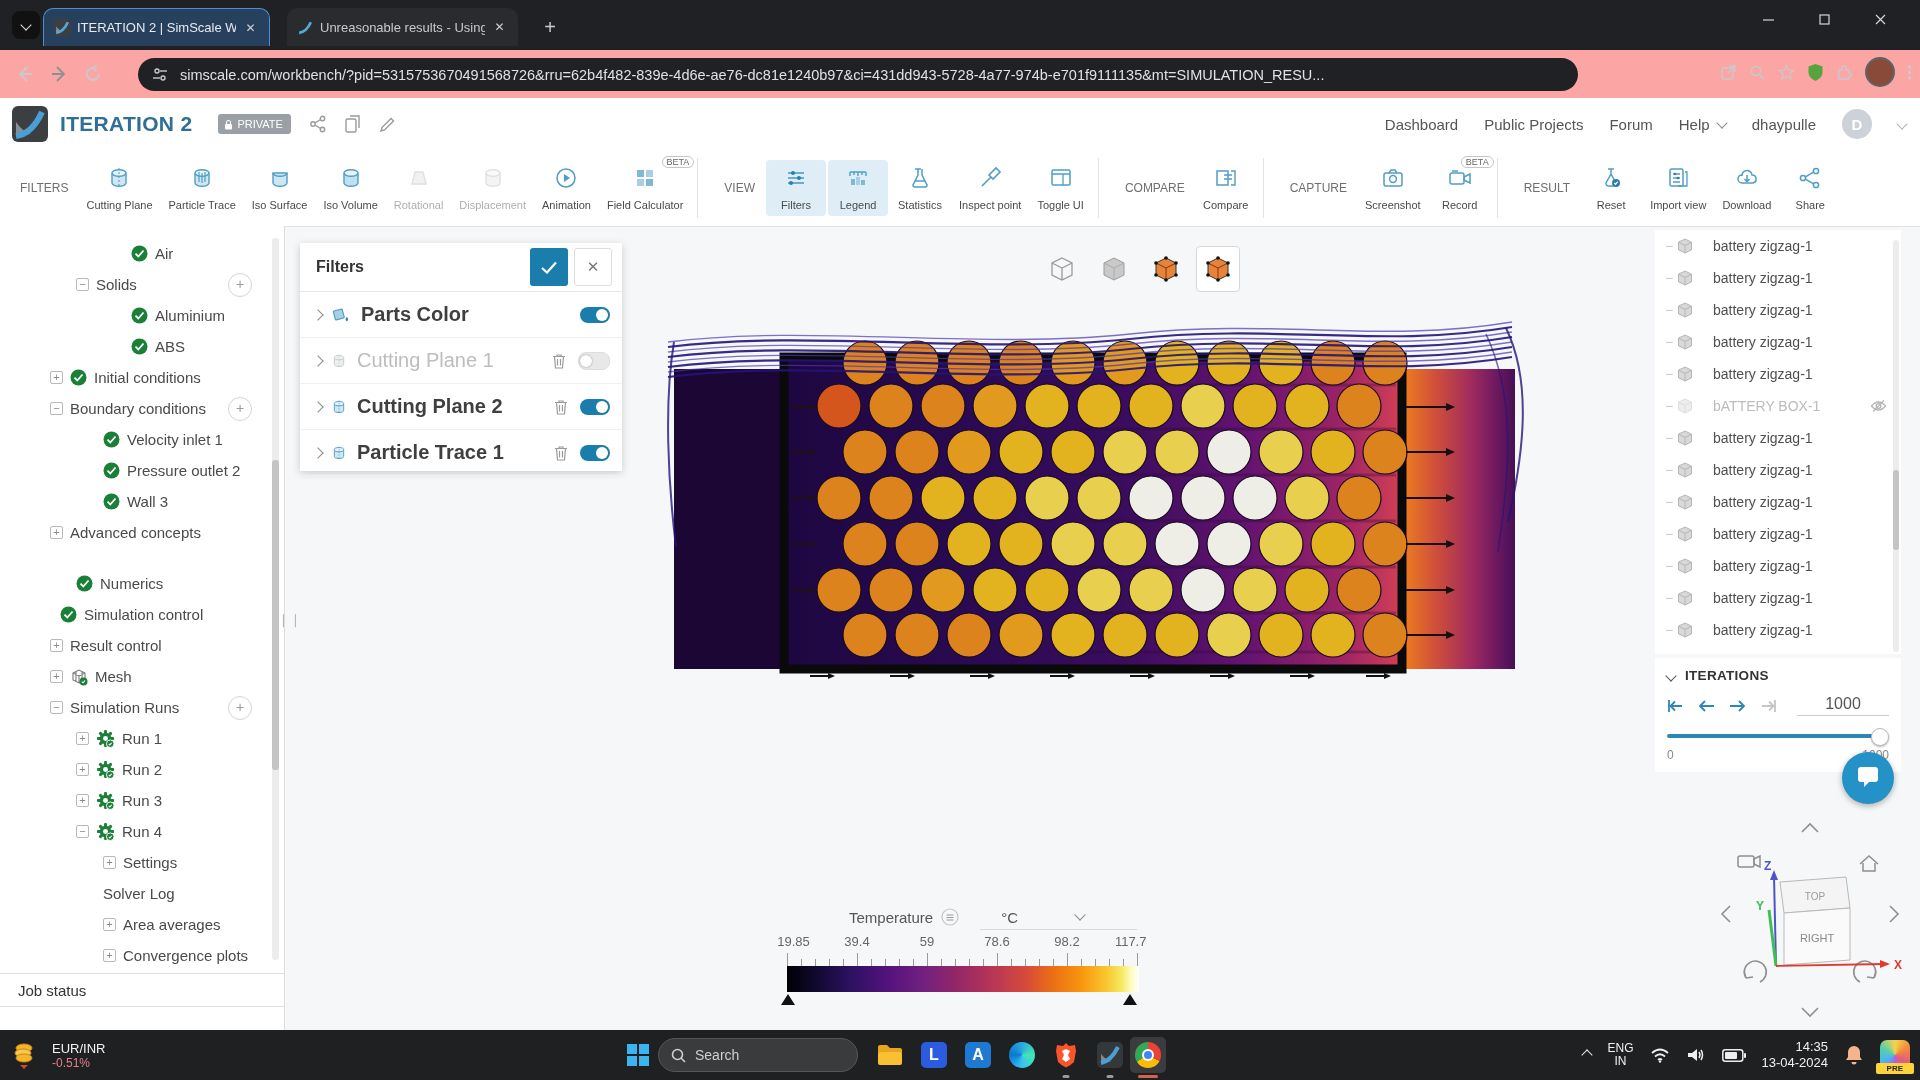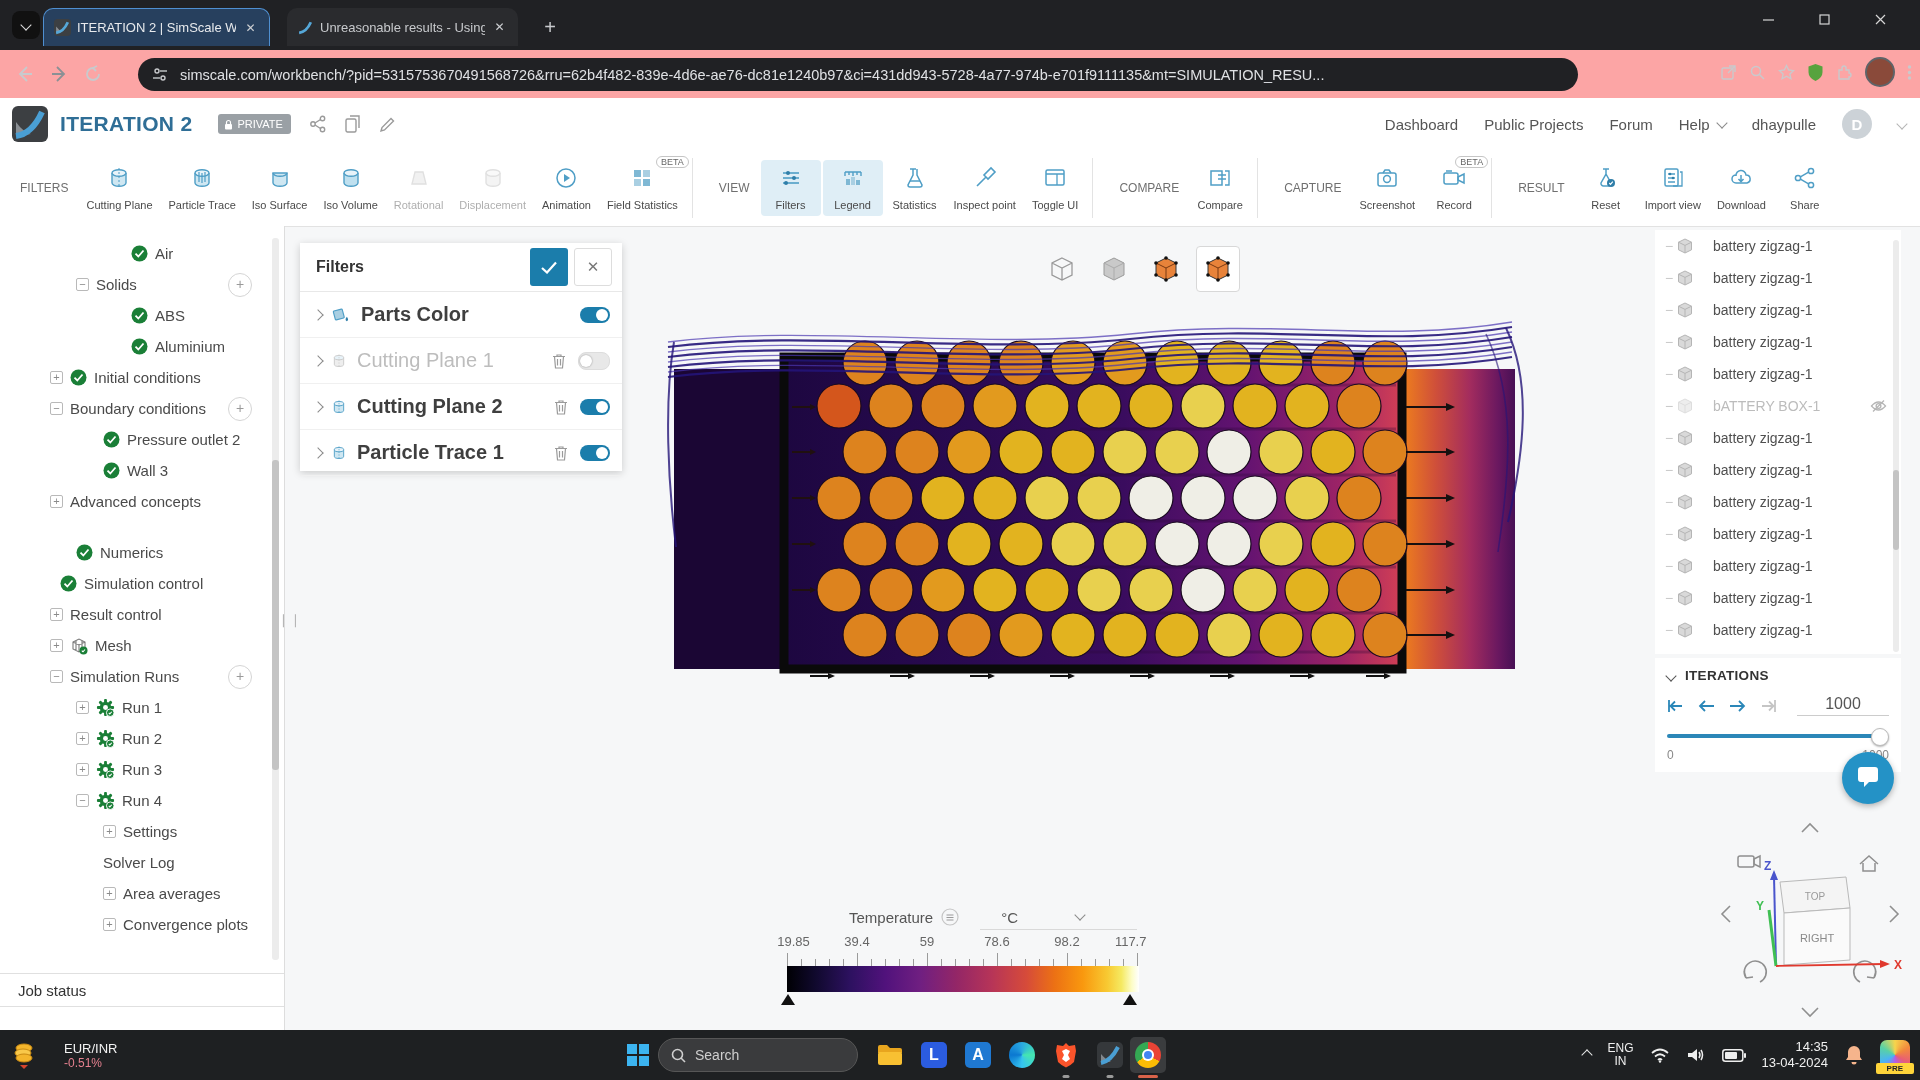--- a/index.html
+++ b/index.html
@@ -106,21 +106,21 @@
   #legendtitle{display:flex;align-items:center;font-size:15px;color:#555;height:24px;}
   #legendticks{position:relative;height:14px;margin-top:22px;}
   #legendticks i{position:absolute;bottom:0;width:1px;background:#9a9a9a;}
   #legendbar{height:26px;background:linear-gradient(to right,#000004,#10092d 8%,#2d1160 18%,#51127c 28%,#701f81 38%,#932667 48%,#b63458 58%,#d64b3a 68%,#ec7114 76%,#f9980e 84%,#f8c932 91%,#f5e961 95%,#fdfdc8 98%,#ffffff);}
   .ticklbl{position:absolute;top:-18px;font-size:13px;color:#666;transform:translateX(-50%);}
   .tri{width:0;height:0;border-left:7px solid transparent;border-right:7px solid transparent;border-bottom:11px solid #111;position:absolute;top:2px;}
   
   #navwidget{left:1702px;top:818px;width:212px;height:204px;color:#8f8f8f;}
   
   #taskbar{left:0;top:1030px;width:1920px;height:50px;background:#1e2022;display:flex;align-items:center;}
-  #ticker{display:flex;align-items:center;gap:24px;margin-left:10px;width:150px;}
+  #ticker{display:flex;align-items:center;gap:12px;margin-left:10px;width:150px;}
   #ticker .t1{color:#f2f2f2;font-size:13px;}
   #ticker .t2{color:#e5808f;font-size:12px;}
   #searchpill{position:absolute;left:658px;top:8px;width:200px;height:34px;border-radius:17px;background:#3a3b3d;
     border:1px solid #565656;display:flex;align-items:center;color:#cfcfcf;font-size:14px;gap:9px;padding-left:12px;box-sizing:border-box;}
   .tbicon{position:absolute;top:7px;width:36px;height:36px;display:flex;align-items:center;justify-content:center;border-radius:5px;}
   .rundot{position:absolute;bottom:-5px;left:50%;transform:translateX(-50%);width:7px;height:3px;border-radius:2px;background:#9a9a9a;}
   .tile{width:26px;height:26px;border-radius:5px;color:#fff;font-weight:bold;font-size:16px;display:flex;align-items:center;justify-content:center;}
   #tray{position:absolute;right:0;top:0;height:50px;display:flex;align-items:center;gap:16px;padding-right:10px;color:#eee;}
   #langsel{font-size:12px;text-align:center;line-height:13px;color:#f0f0f0;}
   #clock{font-size:13px;text-align:right;line-height:16px;color:#f0f0f0;}
@@ -316,21 +316,21 @@
             </svg></span>
           <span class="lbl">Animation</span>
         </div>
         <div class="tbbtn">
           <span><svg width="24" height="24" viewBox="0 0 24 24">
               <rect x="4" y="4" width="7" height="7" fill="#7fb8d4"></rect>
               <rect x="13" y="4" width="7" height="7" fill="#a9cfe2"></rect>
               <rect x="4" y="13" width="7" height="7" fill="#a9cfe2"></rect>
               <rect x="13" y="13" width="7" height="7" fill="#7fb8d4"></rect>
             </svg></span>
-          <span class="lbl">Field Statistics</span>
+          <span class="lbl">Field Calculator</span>
           <span class="beta">BETA</span>
         </div>
       </div>
       <div class="tbdivider"></div>
       <div class="tbgroup">
         <span class="tbglabel">VIEW</span>
         <div class="tbbtn sel">
           <span><svg width="24" height="24" viewBox="0 0 24 24">
               <line x1="4" y1="7" x2="20" y2="7" stroke="#4f9ec6" stroke-width="1.6"></line>
               <circle cx="9" cy="7" r="2" fill="#2f7ea8"></circle>
@@ -459,45 +459,54 @@
           <span>Solids</span>
           <span class="pluscircle">+</span>
         </div>
         <div class="trow" style="padding-left: 131px;">
           <span class="tico">
             <svg width="17" height="17" viewBox="0 0 17 17">
               <circle cx="8.5" cy="8.5" r="8" fill="#1a7f37"></circle>
               <path d="M4.5,8.7 L7.3,11.5 L12.5,5.5" stroke="#fff" stroke-width="1.8" fill="none"></path>
             </svg>
           </span>
-          <span>ABS</span>
+          <span>Aluminium</span>
         </div>
         <div class="trow" style="padding-left: 131px;">
           <span class="tico">
             <svg width="17" height="17" viewBox="0 0 17 17">
               <circle cx="8.5" cy="8.5" r="8" fill="#1a7f37"></circle>
               <path d="M4.5,8.7 L7.3,11.5 L12.5,5.5" stroke="#fff" stroke-width="1.8" fill="none"></path>
             </svg>
           </span>
-          <span>Aluminium</span>
+          <span>ABS</span>
         </div>
         <div class="trow" style="padding-left: 50px;">
           <span class="expander">+</span>
           <span class="tico">
             <svg width="17" height="17" viewBox="0 0 17 17">
               <circle cx="8.5" cy="8.5" r="8" fill="#1a7f37"></circle>
               <path d="M4.5,8.7 L7.3,11.5 L12.5,5.5" stroke="#fff" stroke-width="1.8" fill="none"></path>
             </svg>
           </span>
           <span>Initial conditions</span>
         </div>
         <div class="trow" style="padding-left: 50px;">
           <span class="expander">−</span>
           <span>Boundary conditions</span>
           <span class="pluscircle">+</span>
+        </div>
+        <div class="trow" style="padding-left: 103px;">
+          <span class="tico">
+            <svg width="17" height="17" viewBox="0 0 17 17">
+              <circle cx="8.5" cy="8.5" r="8" fill="#1a7f37"></circle>
+              <path d="M4.5,8.7 L7.3,11.5 L12.5,5.5" stroke="#fff" stroke-width="1.8" fill="none"></path>
+            </svg>
+          </span>
+          <span>Velocity inlet 1</span>
         </div>
         <div class="trow" style="padding-left: 103px;">
           <span class="tico">
             <svg width="17" height="17" viewBox="0 0 17 17">
               <circle cx="8.5" cy="8.5" r="8" fill="#1a7f37"></circle>
               <path d="M4.5,8.7 L7.3,11.5 L12.5,5.5" stroke="#fff" stroke-width="1.8" fill="none"></path>
             </svg>
           </span>
           <span>Pressure outlet 2</span>
         </div>

